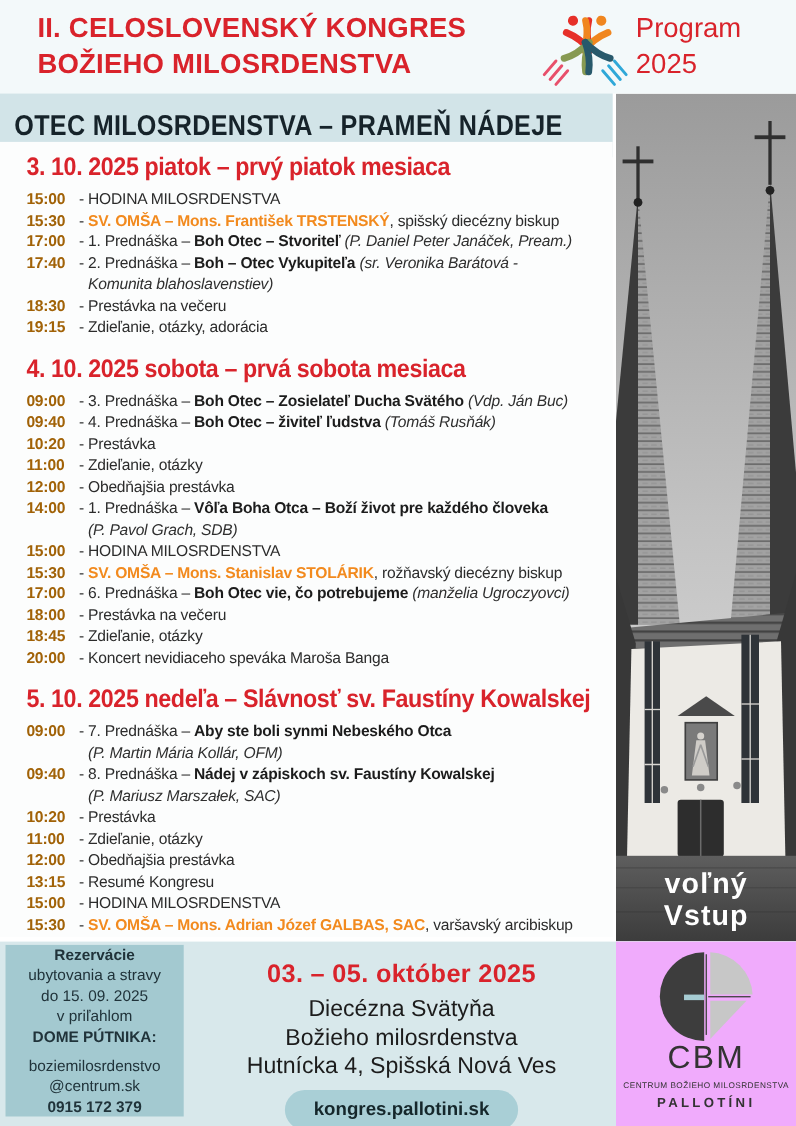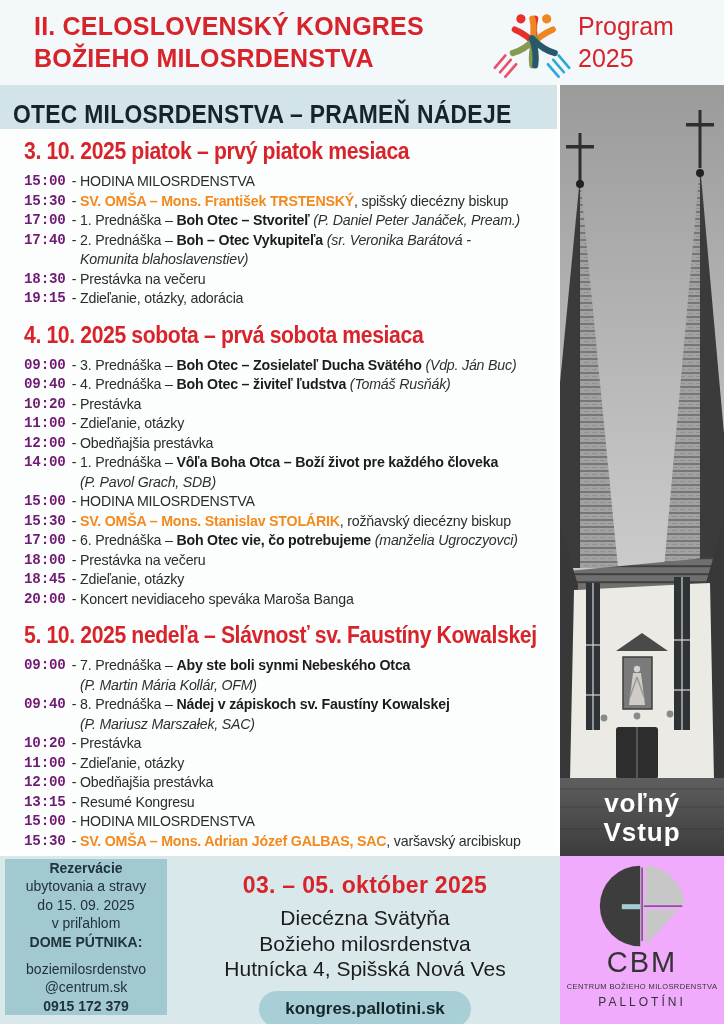--- a/index.html
+++ b/index.html
@@ -18,21 +18,21 @@
           margin-left:13px;font-size:26px;font-weight:600;color:#16232a;letter-spacing:.3px;white-space:nowrap;}
   
   .content{position:absolute;top:129px;left:0;width:557px;height:723px;background:#fcfdfd;
            box-sizing:border-box;padding:2px 6px 0 24px;overflow:hidden;}
   .day h2{margin:12px 0 7px;font-size:23px;line-height:28px;color:#d9232b;white-space:nowrap;}
   .day:first-child h2{margin-top:6px;}
   .h-inner{display:inline-block;transform:scaleX(.92);transform-origin:left center;letter-spacing:-.4px;}
   .h-inner .date{font-weight:800;}
   .h-inner .sub{font-weight:600;}
   .row{display:flex;align-items:flex-start;font-size:14.2px;line-height:19.5px;color:#2c2c2c;letter-spacing:-.2px;}
-  .row .time{flex:0 0 44px;font-weight:700;color:#701a75;font-family:Liberation Mono, monospace;}
+  .row .time{flex:0 0 44px;font-weight:700;color:#a16207;}
   .row .sep{flex:0 0 auto;white-space:pre;}
   .row .segs{flex:1;min-width:0;}
   .s-p{font-weight:400;}
   .s-b{font-weight:700;color:#1c1c1c;}
   .s-i{font-style:italic;color:#2f2f2f;}
   .s-o{font-weight:700;color:#f28a1e;}
   
   .photo{position:absolute;top:85px;left:560px;width:164px;height:771px;overflow:hidden;}
   .photo svg{display:block;}
   .photo-caption{position:absolute;left:0;right:0;bottom:9px;text-align:center;color:#fff;
@@ -46,21 +46,21 @@
   .res-box .b{font-weight:700;}
   .res-gap{height:9px;}
   .f-mid{flex:1;text-align:center;color:#1c1c1c;}
   .f-dates{margin-top:16px;color:#d9232b;font-weight:800;font-size:23px;letter-spacing:.3px;}
   .f-venue{margin-top:6px;font-size:21px;line-height:1.22;font-weight:500;}
   .f-pill{display:inline-block;margin-top:9px;background:#a9cfd6;border-radius:22px;
           padding:8px 26px;font-size:17px;font-weight:600;color:#15272b;cursor:pointer;}
   .f-right{flex:0 0 164px;background:#f0abfc;display:flex;flex-direction:column;align-items:center;padding-top:6px;box-sizing:border-box;}
   .cbm-abbr{font-size:29px;letter-spacing:2px;color:#333;font-weight:400;margin-top:-4px;}
   .cbm-name{font-size:7.5px;letter-spacing:.4px;color:#333;margin-top:3px;white-space:nowrap;}
-  .cbm-cong{font-size:12px;letter-spacing:3px;color:#333;margin-top:4px;}
+  .cbm-cong{font-size:12px;letter-spacing:3px;color:#333;margin-top:4px;font-weight:bold;}
 </style>
 </head>
 <body>
 
 <div class="poster">
 
   <div class="header">
     <div class="title">
       <div>II. CELOSLOVENSKÝ KONGRES</div>
       <div>BOŽIEHO MILOSRDENSTVA</div>

